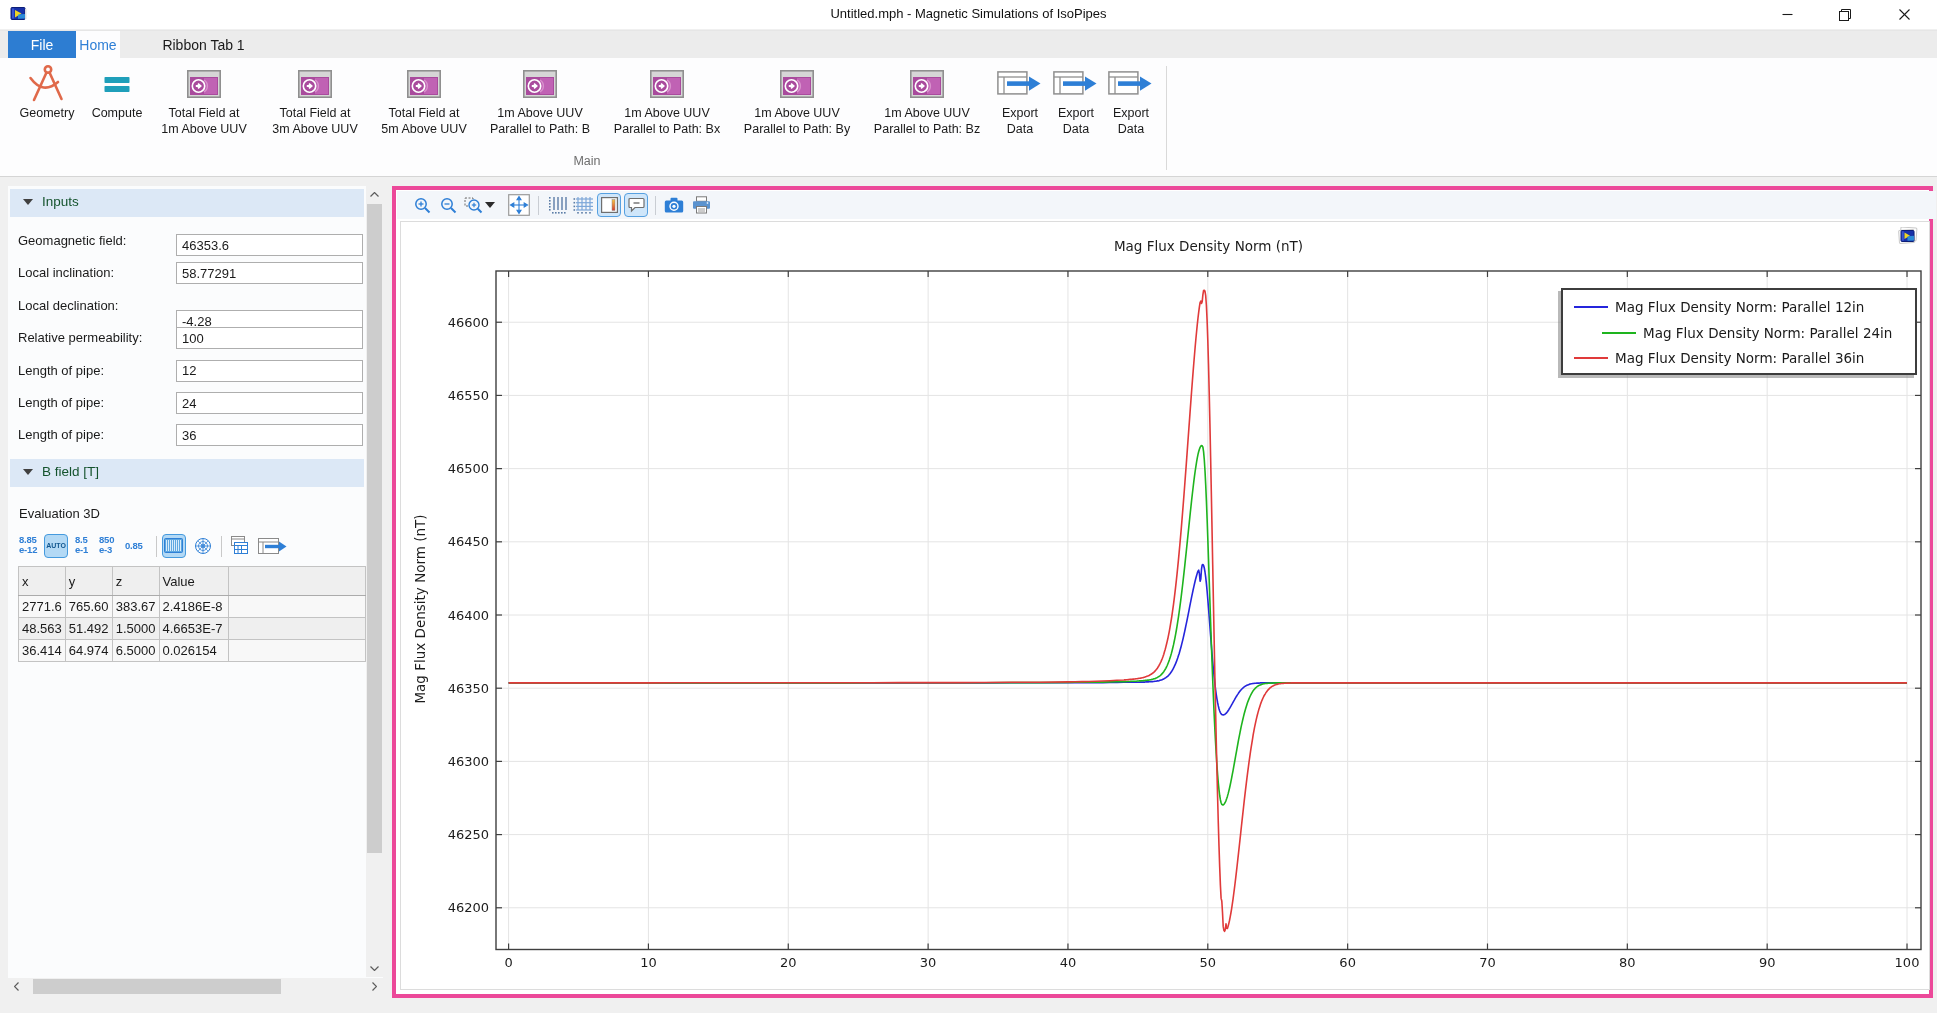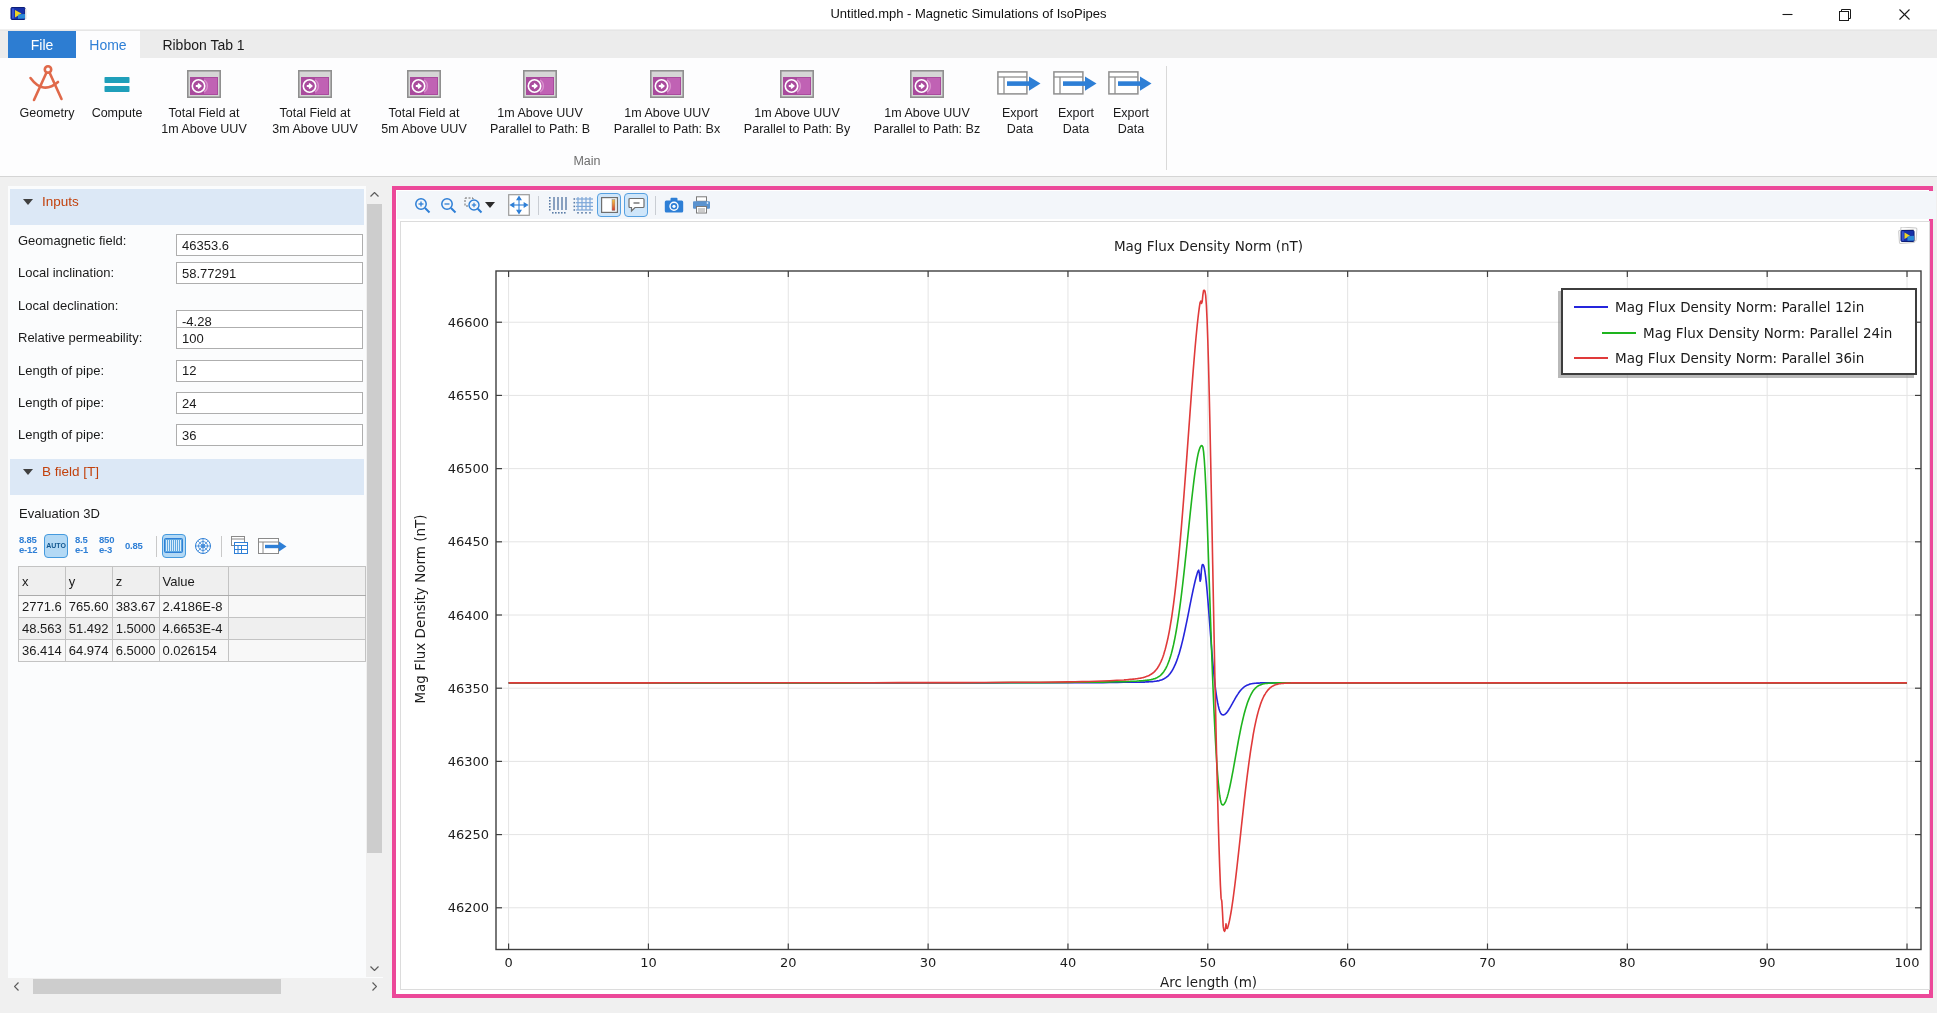--- a/index.html
+++ b/index.html
@@ -13,38 +13,38 @@
   #app-icon { left:10px; top:5px; width:18px; height:18px; }
   #title-text { left:0; top:0; width:100%; height:29px; text-align:center; line-height:28px;
                 font-size:13px; color:#111; }
   .winbtn { top:0; width:46px; height:29px; display:flex; align-items:center; justify-content:center; }
   #btn-min { left:1764px; } #btn-max { left:1822px; } #btn-close { left:1881px; }
 
   
   #tabrow { left:0; top:30px; width:1937px; height:28px; background:#ececec; border-top:1px solid #e6e6e6;}
   #tab-file { left:8px; top:0; width:68px; height:28px; background:#2d7dd2; color:#fff;
               font-size:14px; text-align:center; line-height:28px; }
-  #tab-home { left:76px; top:0; width:64px; height:28px; background:#fdfdfe; color:#2e7fd6;
+  #tab-home { left:76px; top:0; width:44px; height:28px; background:#fdfdfe; color:#2e7fd6;
               font-size:14px; text-align:center; line-height:28px; }
   #tab-ribbon1 { left:140px; top:0; width:127px; height:28px; color:#1a1a1a;
               font-size:14px; text-align:center; line-height:28px; }
 
   
   #ribbon { left:0; top:58px; width:1937px; height:119px; background:#fdfdfe;
             border-bottom:1px solid #d5d5d5; }
   .rbtn { position:absolute; top:4px; height:100px; text-align:center; }
   .rbtn .ricon { height:44px; display:flex; align-items:center; justify-content:center; }
   .rbtn .rlabel { font-size:12.5px; line-height:15.5px; color:#1a1a1a; white-space:nowrap; }
   #ribbon-group-label { left:8px; top:96px; width:1158px; text-align:center; font-size:12.5px; color:#6e6e6e; }
   #ribbon-sep { left:1166px; top:8px; width:1px; height:104px; background:#d9d9d9; }
 
   
   #leftpanel { left:8px; top:186px; width:375px; height:809px; background:#fbfcfd; }
-  .sec-header { position:absolute; left:2px; width:354px; height:36px; background:#dce8f6;
-                font-size:13.5px; color:#c2410c; line-height:26px; }
+  .sec-header { position:absolute; left:2px; width:354px; height:28px; background:#dce8f6;
+                font-size:13.5px; color:#14532d; line-height:26px; }
   .sec-header .tri { display:inline-block; margin:0 9px 0 13px; width:0; height:0;
                 border-left:5px solid transparent; border-right:5px solid transparent;
                 border-top:6px solid #404040; vertical-align:1px; }
   .field-label { position:absolute; left:10px; font-size:13px; color:#1a1a1a; line-height:22px; }
   .field-input { position:absolute; left:168px; width:187px; height:22px; border:1px solid #aeaeae;
                  background:#fff; font-family:"Liberation Sans",sans-serif; font-size:13px; color:#1a1a1a;
                  padding:0 5px; outline:none; }
   #eval-label { position:absolute; left:11px; top:320px; font-size:13px; color:#1a1a1a; }
   
   #fmt-toolbar { position:absolute; left:10px; top:348px; height:26px; width:345px; }
@@ -416,21 +416,21 @@
           <td>2771.6</td>
           <td>765.60</td>
           <td>383.67</td>
           <td>2.4186E-8</td>
           <td></td>
         </tr>
         <tr class="r1">
           <td>48.563</td>
           <td>51.492</td>
           <td>1.5000</td>
-          <td>4.6653E-4</td>
+          <td>4.6653E-7</td>
           <td></td>
         </tr>
         <tr class="r0">
           <td>36.414</td>
           <td>64.974</td>
           <td>6.5000</td>
           <td>0.026154</td>
           <td></td>
         </tr>
       </tbody>
@@ -592,21 +592,20 @@
         <line x1="6" y1="13" x2="13" y2="13" stroke="#9a9a9a"></line>
         <line x1="6" y1="15" x2="13" y2="15" stroke="#9a9a9a"></line>
         <circle cx="15.5" cy="7" r="0.9" fill="#dce9f6"></circle>
       </svg>
     </div>
   </div>
 
   <div id="chartwidget">
     <div id="chart-title">Mag Flux Density Norm (nT)</div>
     <div id="chart-ylabel">Mag Flux Density Norm (nT)</div>
-    <div id="chart-xlabel">Arc length (m)</div>
     <svg id="chart-svg" width="1528" height="767" viewBox="0 0 1528 767">
         <line x1="107.58586849852797" y1="49" x2="107.58586849852797" y2="727.5" stroke="#e4e4e4" stroke-width="1"></line>
         <line x1="247.4288518155054" y1="49" x2="247.4288518155054" y2="727.5" stroke="#e4e4e4" stroke-width="1"></line>
         <line x1="387.27183513248275" y1="49" x2="387.27183513248275" y2="727.5" stroke="#e4e4e4" stroke-width="1"></line>
         <line x1="527.1148184494602" y1="49" x2="527.1148184494602" y2="727.5" stroke="#e4e4e4" stroke-width="1"></line>
         <line x1="666.9578017664377" y1="49" x2="666.9578017664377" y2="727.5" stroke="#e4e4e4" stroke-width="1"></line>
         <line x1="806.8007850834151" y1="49" x2="806.8007850834151" y2="727.5" stroke="#e4e4e4" stroke-width="1"></line>
         <line x1="946.6437684003926" y1="49" x2="946.6437684003926" y2="727.5" stroke="#e4e4e4" stroke-width="1"></line>
         <line x1="1086.48675171737" y1="49" x2="1086.48675171737" y2="727.5" stroke="#e4e4e4" stroke-width="1"></line>
         <line x1="1226.3297350343473" y1="49" x2="1226.3297350343473" y2="727.5" stroke="#e4e4e4" stroke-width="1"></line>

